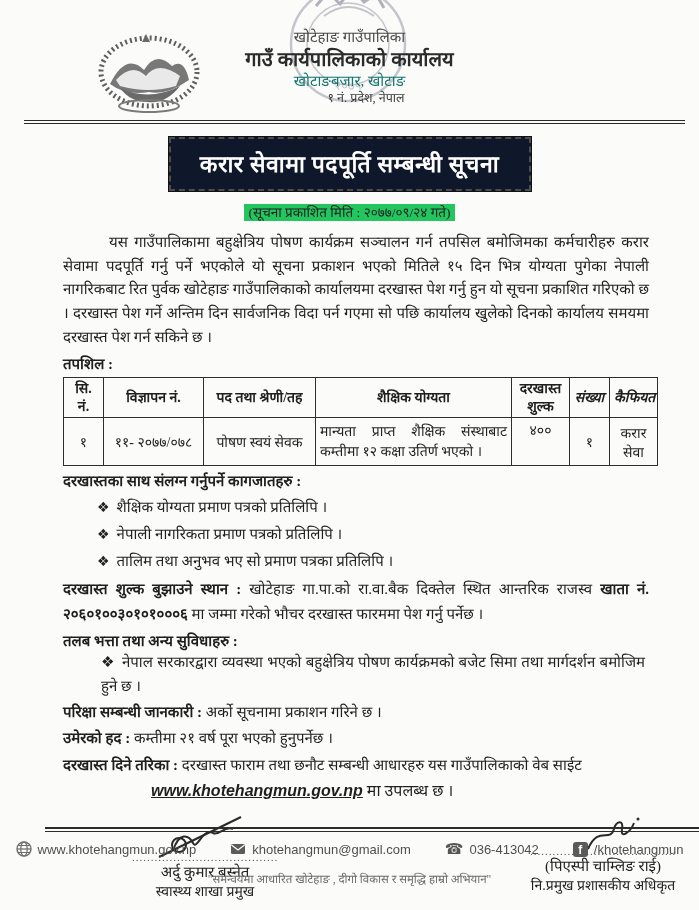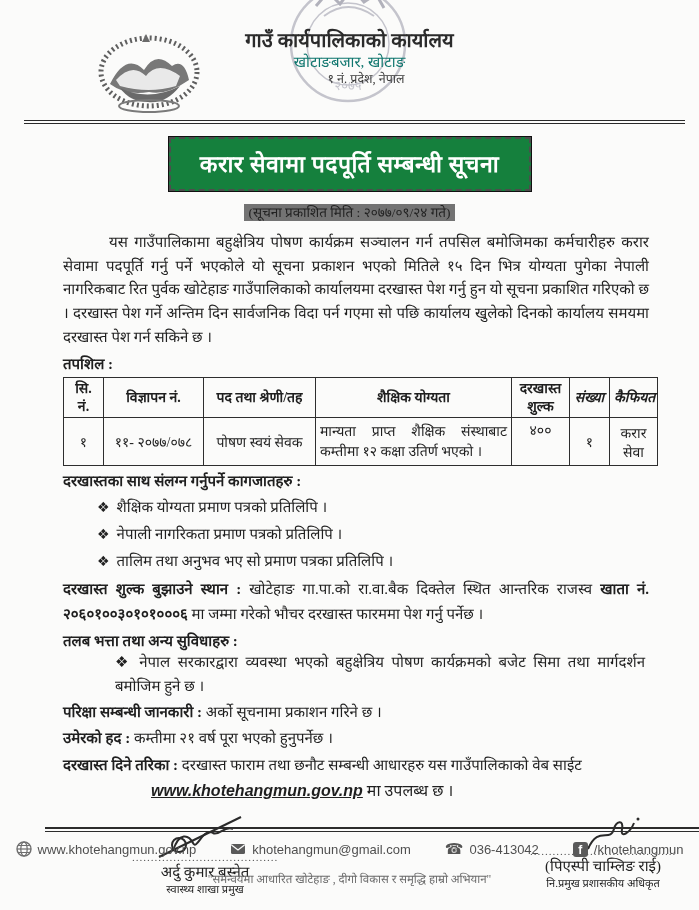--- a/index.html
+++ b/index.html
@@ -22,27 +22,27 @@
   .hdr-text{ position:absolute; left:0; right:0; top:28px; text-align:center; line-height:1.25; }
   .hdr-line1{ font-size:15px; color:#4a4a4a; }
   .hdr-line2{ font-size:20px; font-weight:bold; color:#2b2b2b; }
   .hdr-line3{ font-size:15px; color:#0f766e; }
   .hdr-line4{ font-size:12.5px; color:#3a3a3a;padding-left:33px; }
   .stamp{ position:absolute; left:258px; top:-14px; width:180px; height:140px; opacity:.5; pointer-events:none; }
 
   
   .title-box{
     margin:14px auto 0 auto; width:362px;
-    background:#15803d; border:2px dashed #4d4d4d; outline:1px solid #111;
+    background:#0f172a; border:2px dashed #4d4d4d; outline:1px solid #111;
     color:#fff; text-align:center; padding:8px 4px 10px 4px;
   }
   .title-box .t{ font-size:23px; font-weight:bold; letter-spacing:.5px; }
 
   .date-line{ text-align:center; margin-top:12px; }
-  .date-line span{ background:#737373; font-size:13.5px; padding:1px 5px; color:#222; }
+  .date-line span{ background:#22c55e; font-size:13.5px; padding:1px 5px; color:#222; }
 
   
   .content{ padding:10px 50px 0 63px; }
   .para{ font-size:15px; line-height:1.58; text-align:justify; text-indent:46px; }
   .bold{ font-weight:bold; }
   .sec-h{ font-size:15px; font-weight:bold; margin-top:4px; }
 
   
   table{ border-collapse:collapse; table-layout:fixed; width:595px; margin-top:4px; }
   th,td{ border:1.5px solid #2e2e2e; font-size:14px; padding:2px 4px; text-align:center; vertical-align:middle; }
@@ -51,34 +51,34 @@
   td.edu{ text-align:left; text-align:justify; line-height:1.45;margin-top:46px; }
   tr.hd{ height:40px; }
   tr.bd{ height:48px; }
 
   
   .bullets{ margin:4px 0 2px 34px; }
   .bullet{ font-size:15px; line-height:1.8; }
   .bullet .dia{ font-family:"DejaVu Sans",sans-serif; font-size:14px; margin-right:7px; color:#222; }
   .line{ font-size:15px; line-height:1.62; margin-top:2px; }
   .fee-wrap{ text-align:justify; }
-  .salary-bullet{ margin-left:52px; font-size:15px; line-height:1.6; text-align:justify; padding-right:4px; }
+  .salary-bullet{ margin-left:38px; font-size:15px; line-height:1.6; text-align:justify; padding-right:4px; }
   .salary-bullet .txt{ display:inline; }
   .url-line{ margin:2px 0 0 88px; font-size:16px; }
   .url{ font-style:italic; font-weight:bold; text-decoration:underline; font-family:"Liberation Sans","DejaVu Sans",sans-serif; }
 
   
   .sigs{ position:relative; margin-top:14px; height:92px; }
   .sig{ position:absolute; text-align:center; }
   .sig-left{ left:62px; width:160px; }
   .sig-right{ left:430px; width:220px; }
   .sig svg{ display:block; margin:0 auto -6px auto; }
   .dots{ color:#555; font-size:11px; letter-spacing:1px; line-height:8px; }
   .sig .nm{ font-size:15px; }
-  .sig .tt{ font-size:11px; }
+  .sig .tt{ font-size:14px; }
 
   
   .footer{ position:absolute; left:0; right:0; bottom:0; height:83px; }
   .f-rule{ position:absolute; left:45px; right:0; top:0;
     border-top:2.5px solid #2c2c2c; border-bottom:1px solid #2c2c2c; height:4.5px; }
   .f-row{ position:absolute; top:14px; left:0; right:0; display:flex; justify-content:center; gap:34px;
     font-family:"Liberation Sans","DejaVu Sans",sans-serif; font-size:13px; color:#4f4f4f; align-items:center; }
   .f-item{ display:flex; align-items:center; gap:6px; }
   .f-ico{ width:16px; height:16px; display:inline-block; }
   .phone-g{ font-family:"DejaVu Sans",sans-serif; font-size:15px; color:#555; line-height:16px; }
@@ -104,20 +104,21 @@
 
     <svg class="stamp" viewBox="0 0 180 140">
       <circle cx="90" cy="58" r="57" fill="none" stroke="#8f8fa0" stroke-width="2.5"></circle>
       <circle cx="90" cy="58" r="41" fill="none" stroke="#8f8fa0" stroke-width="1.5"></circle>
       <path d="M58 20 L70 6 L82 18 L94 2 L106 16 L118 8 L126 22" fill="none" stroke="#6a6a7e" stroke-width="3"></path>
       <path d="M66 30 Q90 12 116 30" fill="none" stroke="#8f8fa0" stroke-width="2"></path>
       <text x="90" y="104" text-anchor="middle" font-size="13" fill="#8f8fa0" font-family="'DejaVu Sans',sans-serif">२०७५</text>
     </svg>
 
     <div class="hdr-text">
+      <div class="hdr-line1">खोटेहाङ गाउँपालिका</div>
       <div class="hdr-line2">गाउँ कार्यपालिकाको कार्यालय</div>
       <div class="hdr-line3">खोटाङबजार, खोटाङ</div>
       <div class="hdr-line4">१ नं. प्रदेश, नेपाल</div>
     </div>
     <div class="hdr-rule"></div>
   </div>
 
   <div class="title-box">
     <div class="t">करार सेवामा पदपूर्ति सम्बन्धी सूचना</div>
   </div>

